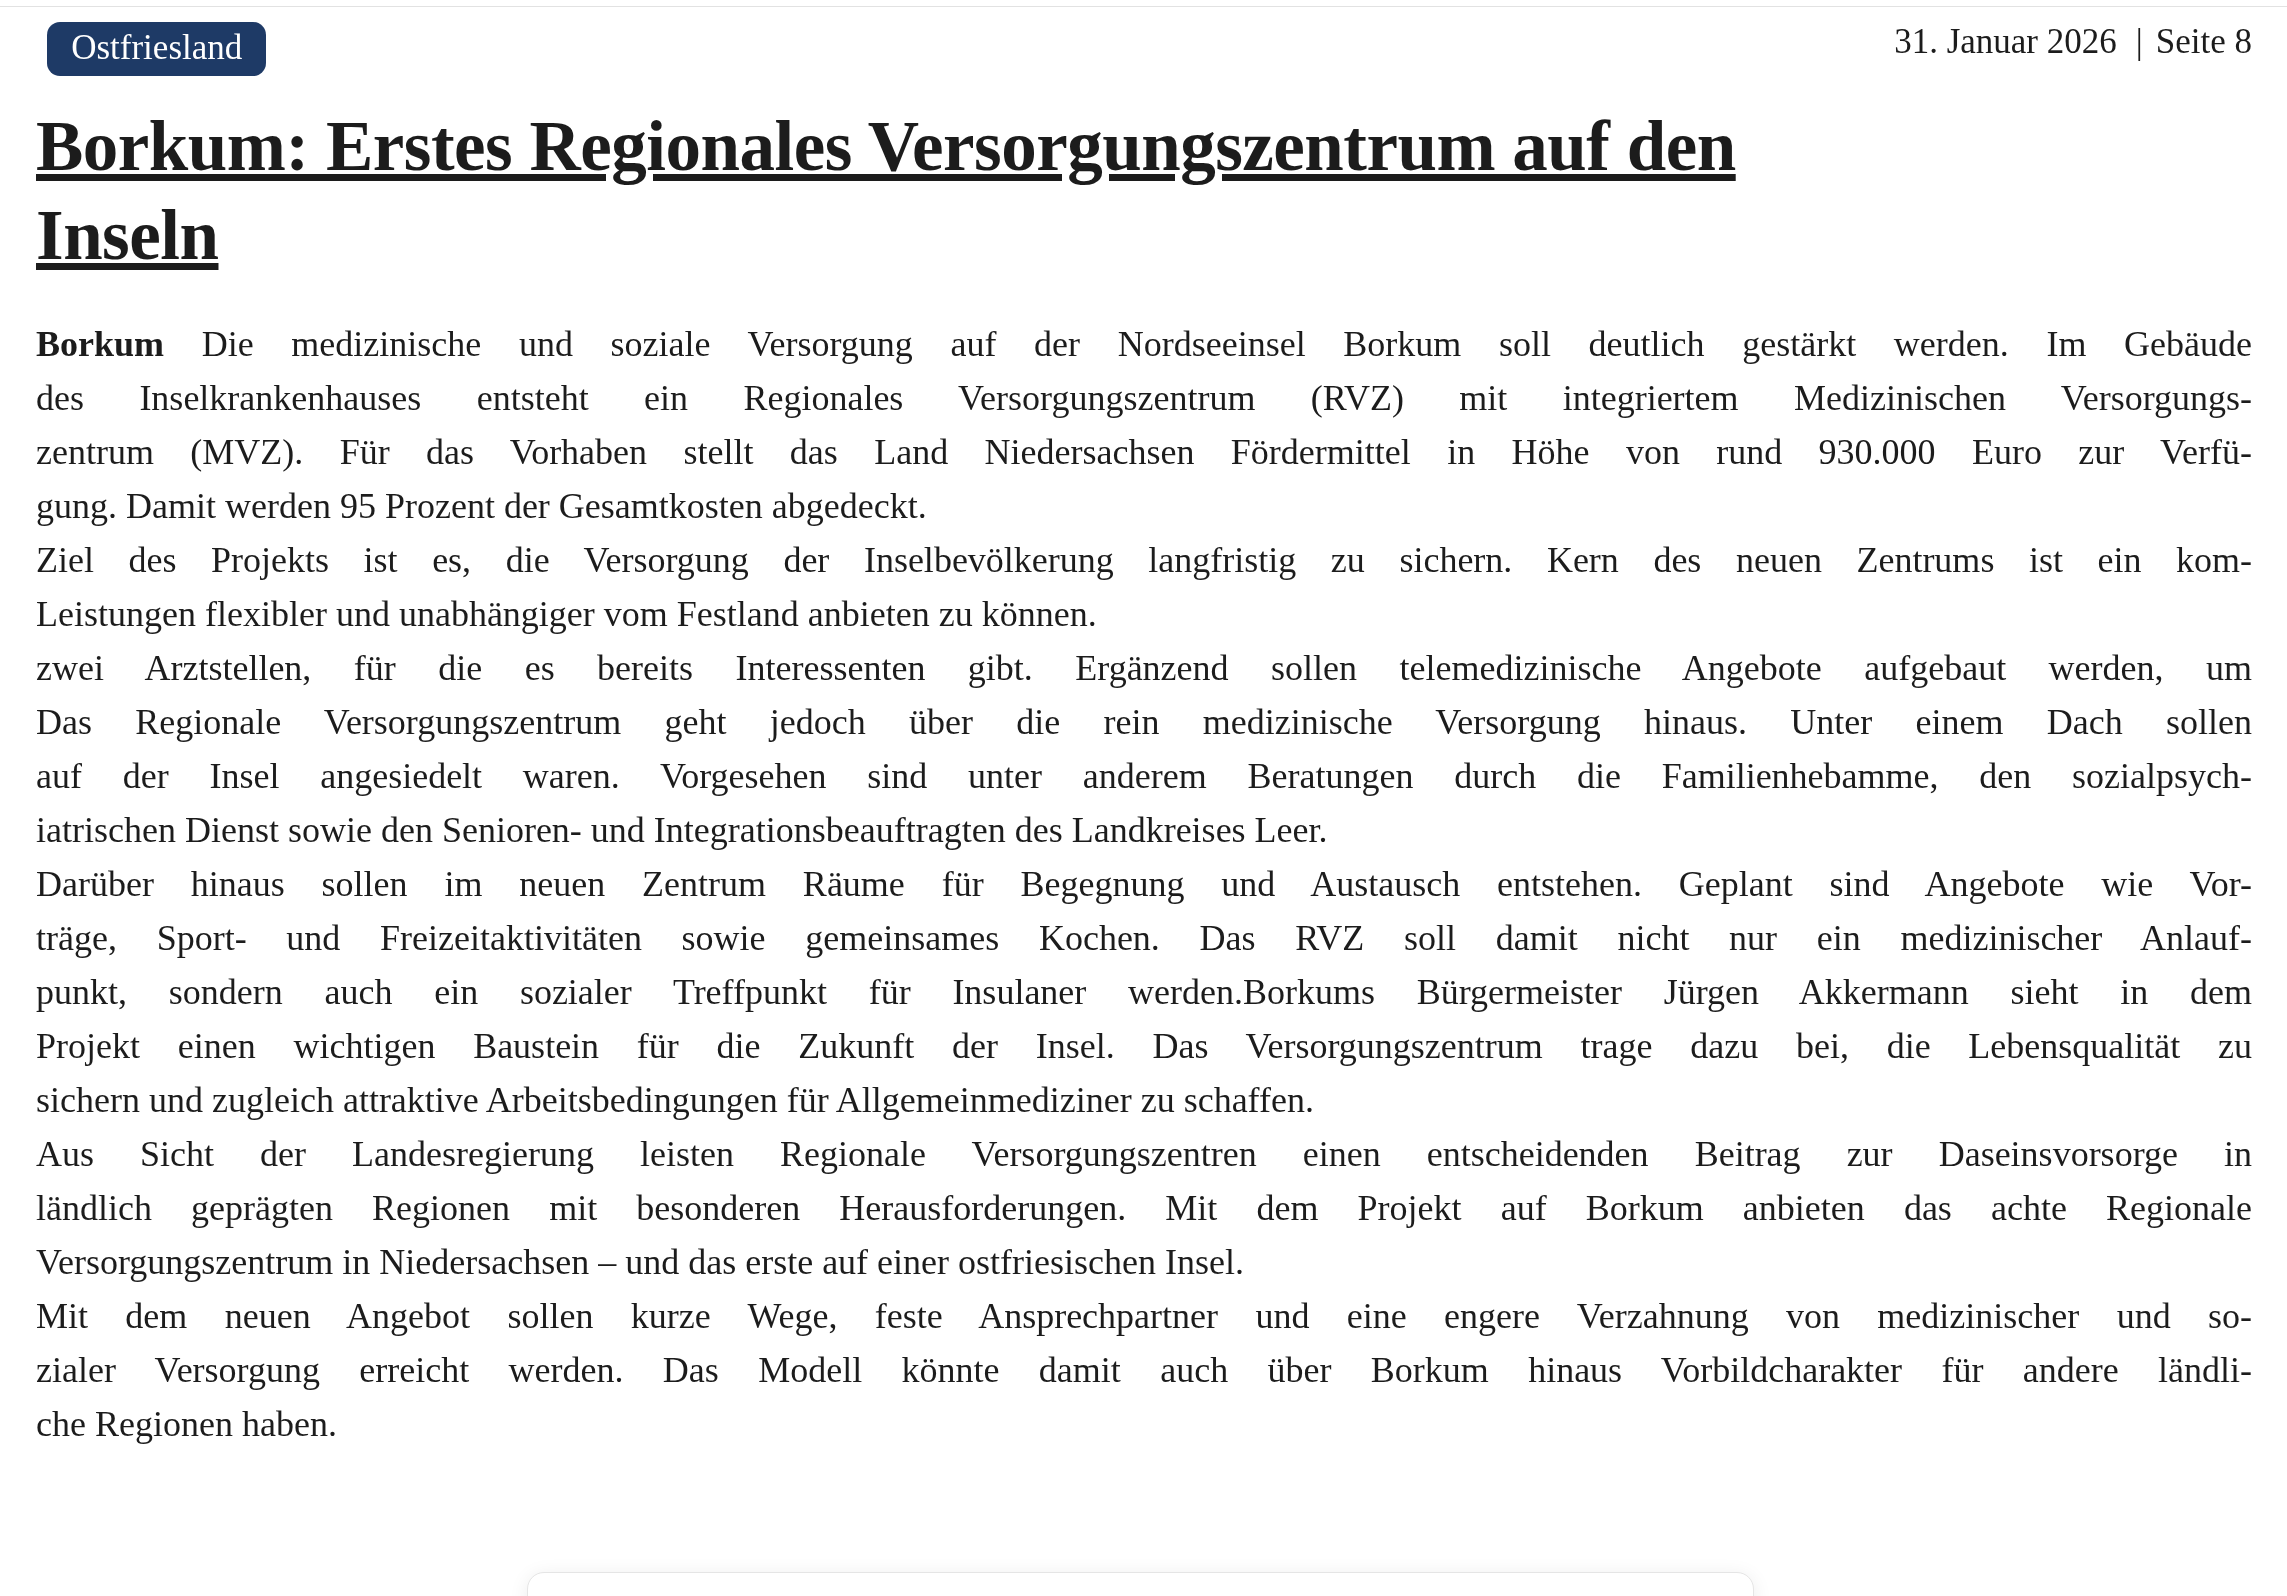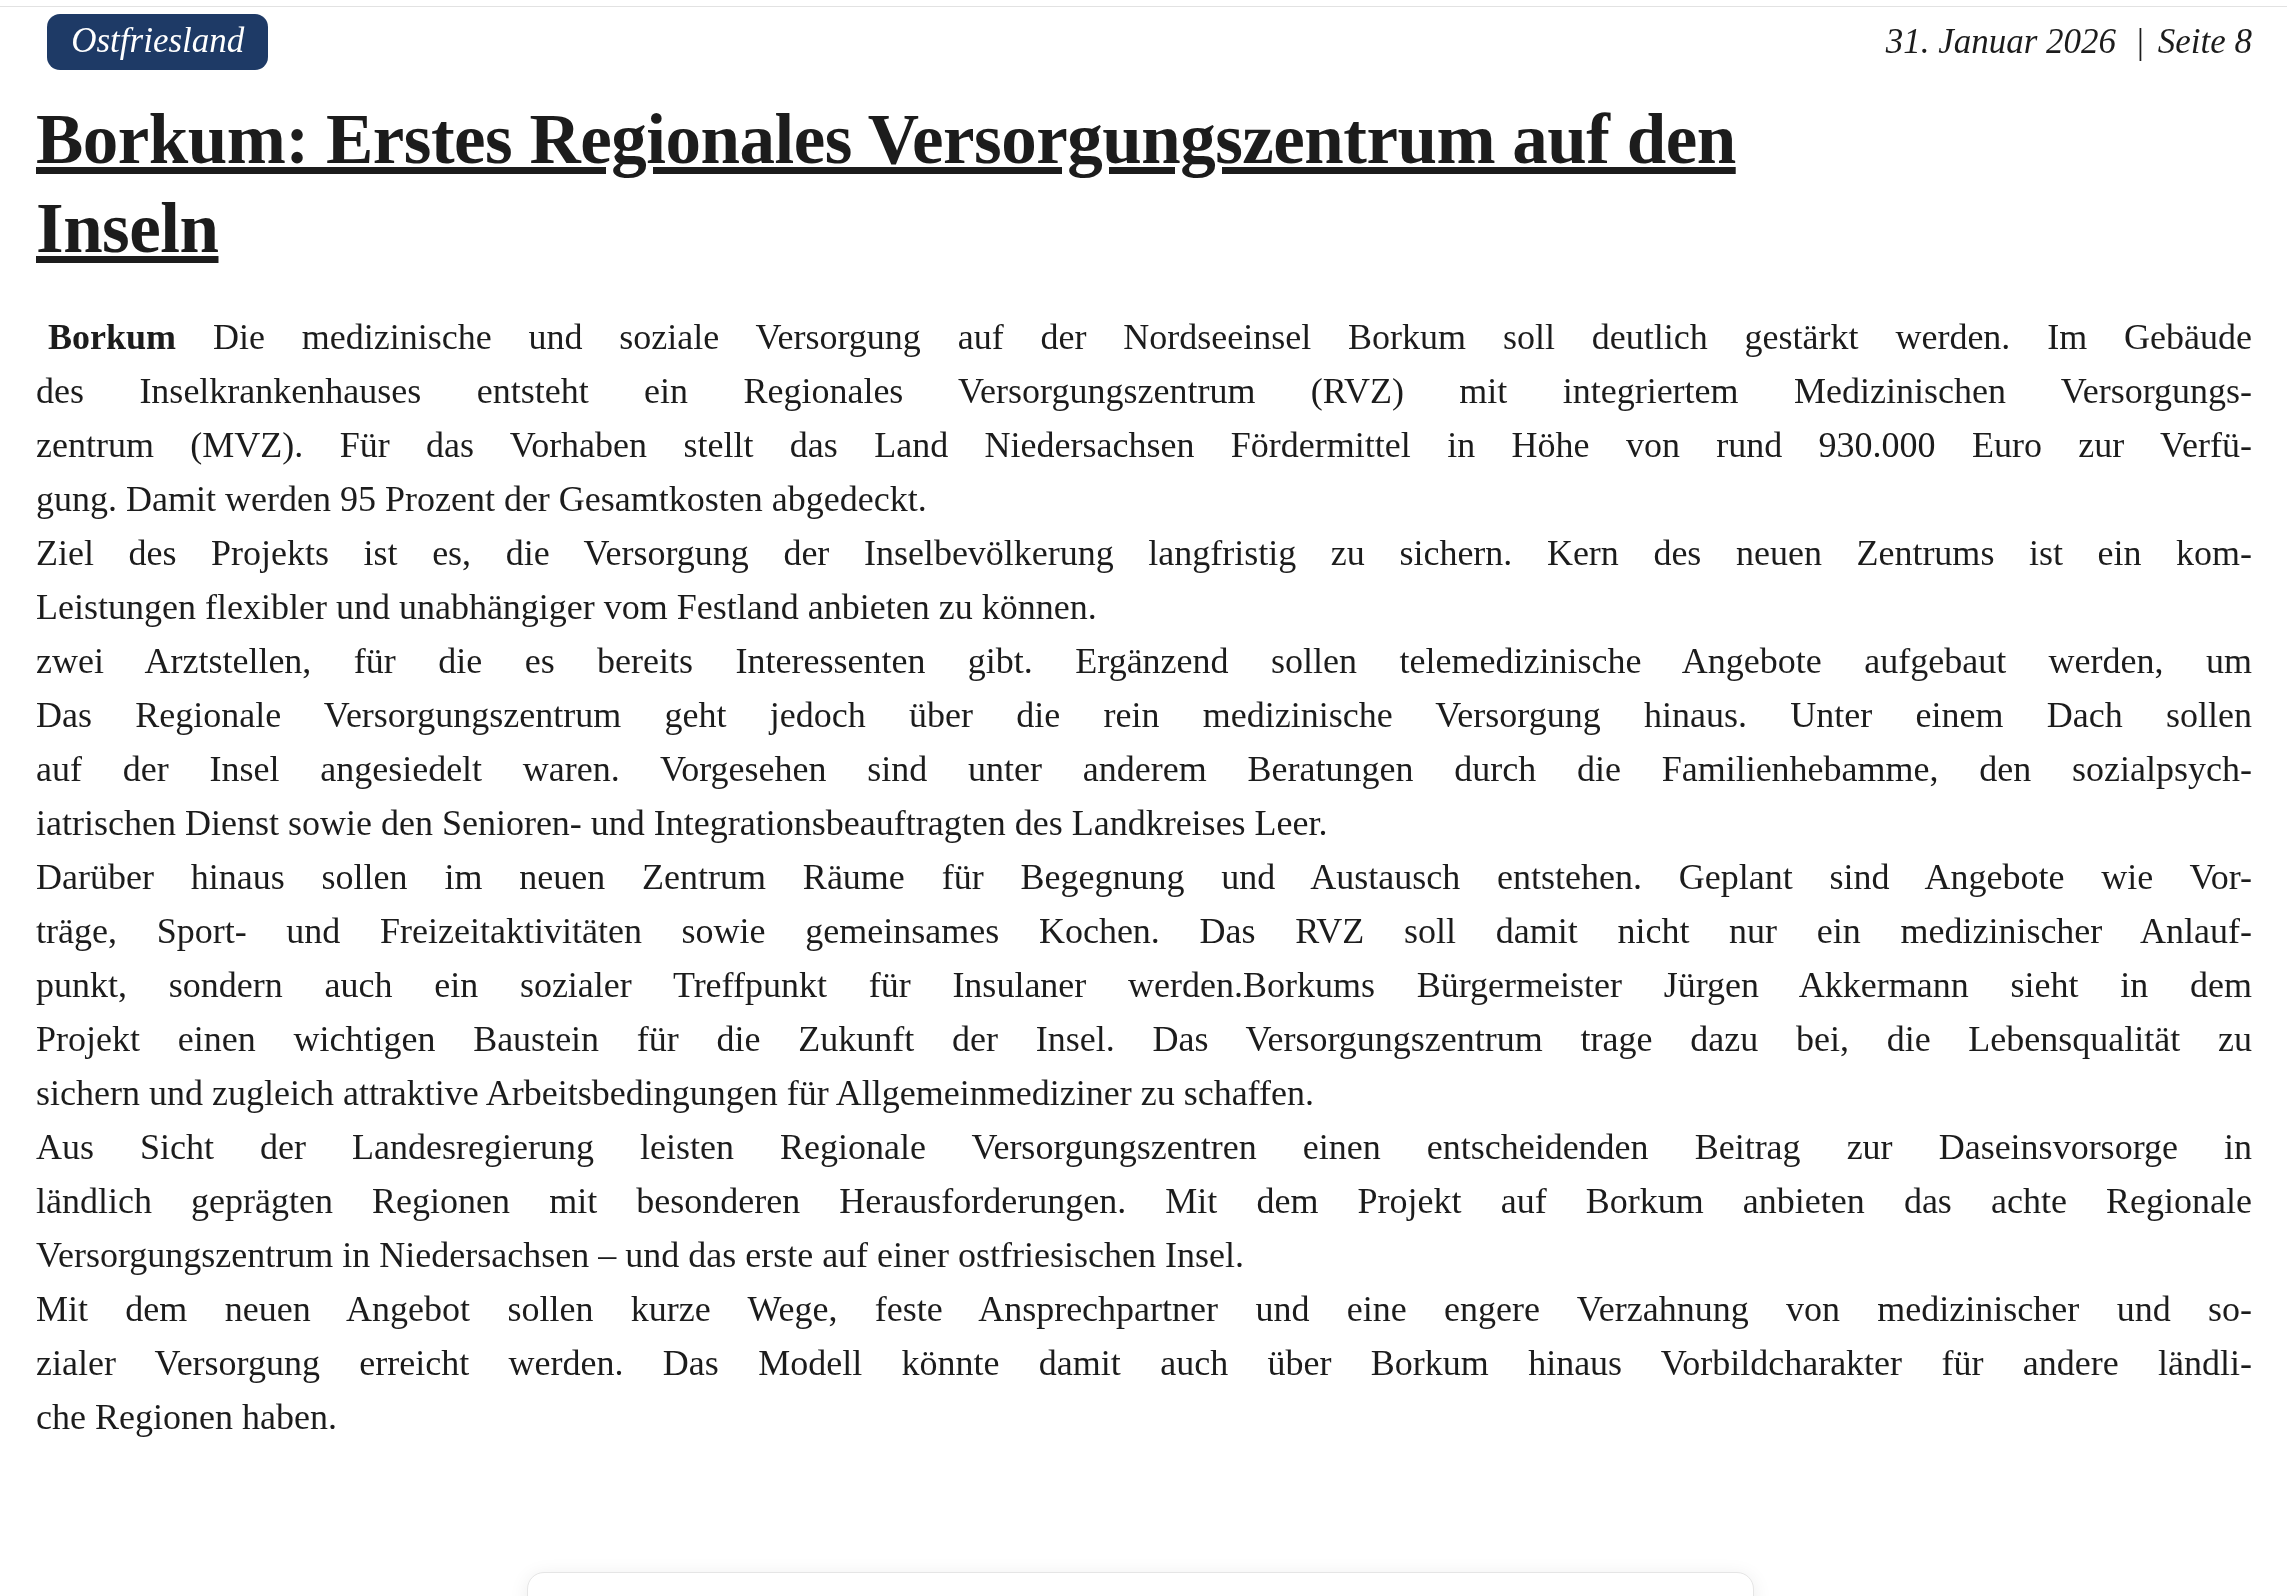--- a/index.html
+++ b/index.html
@@ -7,40 +7,40 @@
     --rule-color:#e2e2e2; --card-border:#e5e5e5; --page-bg:#ffffff;
   }
   html,body{margin:0;padding:0;overflow:hidden;}
   body{
     width:2288px;height:1597px;position:relative;
     background:var(--page-bg);color:var(--text-color);
     font-family:"Liberation Serif","DejaVu Serif",serif;
   }
   .top-rule{position:absolute;top:5.6px;left:0;width:100%;height:1.9px;background:var(--rule-color);}
   .page{padding:0 36px;}
-  .page-header{display:flex;justify-content:space-between;align-items:center;margin-top:15px;height:54px;font-style:italic;}
+  .page-header{display:flex;justify-content:space-between;margin-top:22px;height:54px;}
   .badge{
     display:inline-block;background:var(--badge-bg);color:var(--badge-text);
     font-size:35px;line-height:1;padding:8.4px 24px 12px;border-radius:13px;margin-left:11.2px;
     cursor:pointer;
   }
   .meta{font-size:35px;display:flex;align-items:baseline;}
   .meta .date{margin-right:19px;}
   .meta .sep{margin-right:13px;}
   h1{
     font-size:71px;font-weight:700;line-height:89px;margin:26px 0 0;
     letter-spacing:-0.5px;
     text-decoration:underline;
   }
   h1 .hl-line{display:block;}
   .article-body{margin-top:37px;font-size:36px;line-height:54px;}
   .para{margin:0;}
   .line{display:block;text-align:justify;text-align-last:justify;}
   .line.last{text-align-last:left;}
-  .lead{font-weight:700;margin-left:12px;}
+  .lead{font-weight:700;}
   .bottom-card{
     position:absolute;left:527px;top:1572px;width:1225px;height:112px;
     background:#fff;border:1.9px solid var(--card-border);border-radius:17px;
     box-shadow:0 3.7px 19px rgba(0,0,0,0.08);
   }
 </style>
 </head>
 <body>
 
 <div class="top-rule"></div>

